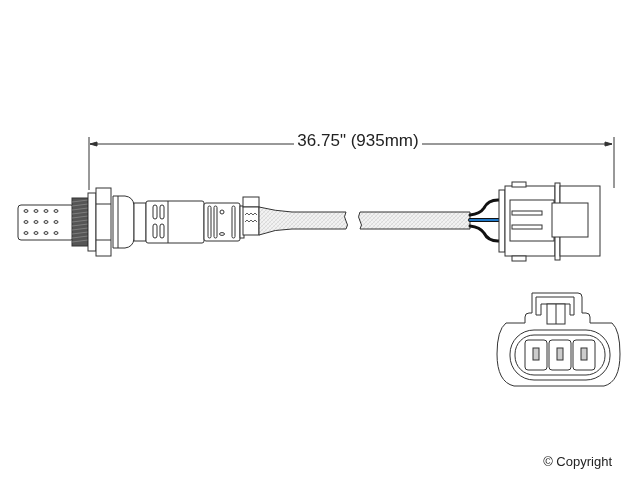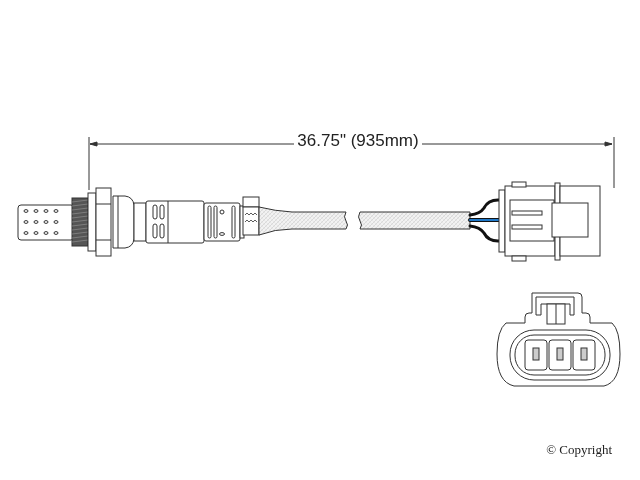--- a/index.html
+++ b/index.html
@@ -1,20 +1,20 @@
 <!DOCTYPE html>
 <html><head>
   <meta charset="utf-8">
   <style>
     html, body { margin: 0; padding: 0; background: #ffffff; }
     body { width: 640px; height: 480px; position: relative; overflow: hidden; font-family: "Liberation Sans", sans-serif; }
     #canvas { position: absolute; left: 0; top: 0; width: 640px; height: 480px; }
     .dim-label { position: absolute; left: 0; top: 131px; width: 640px; text-align: center; font-size: 17px; color: #222; font-family: "Liberation Sans", sans-serif; }
     .dim-label span { background: #fff; padding: 0 3px; margin-left: 76px; }
-    .copyright { position: absolute; right: 28px; top: 442px; font-size: 13px; color: #222; font-family: Liberation Serif, serif; }
+    .copyright { position: absolute; right: 28px; top: 454px; font-size: 13px; color: #222; font-family: Liberation Sans, sans-serif; }
   </style>
 </head>
 <body>
 
 <svg id="canvas" viewBox="0 0 640 480" xmlns="http://www.w3.org/2000/svg">
   <defs>
     <pattern id="braid" width="4" height="4" patternUnits="userSpaceOnUse">
       <rect width="4" height="4" fill="#f2f2f2"></rect>
       <path d="M0 4 L4 0" stroke="#cfcfcf" stroke-width="0.7"></path>
       <path d="M0 0 L4 4" stroke="#dcdcdc" stroke-width="0.5"></path>

